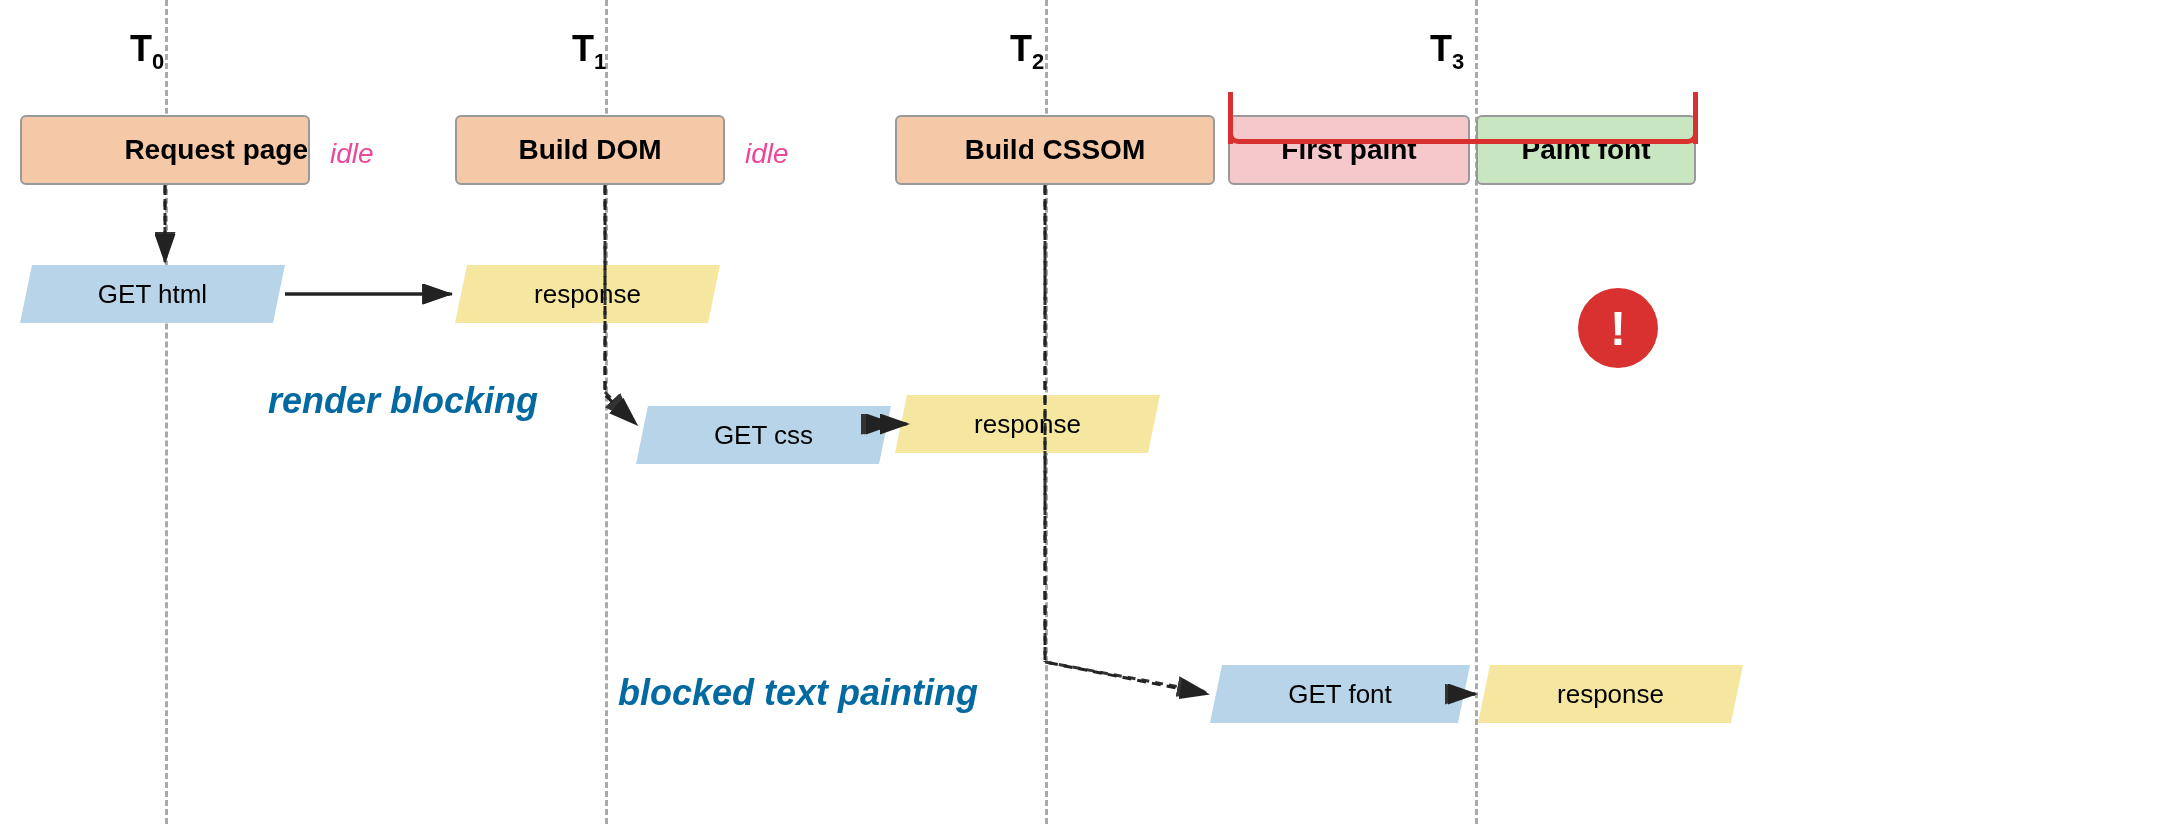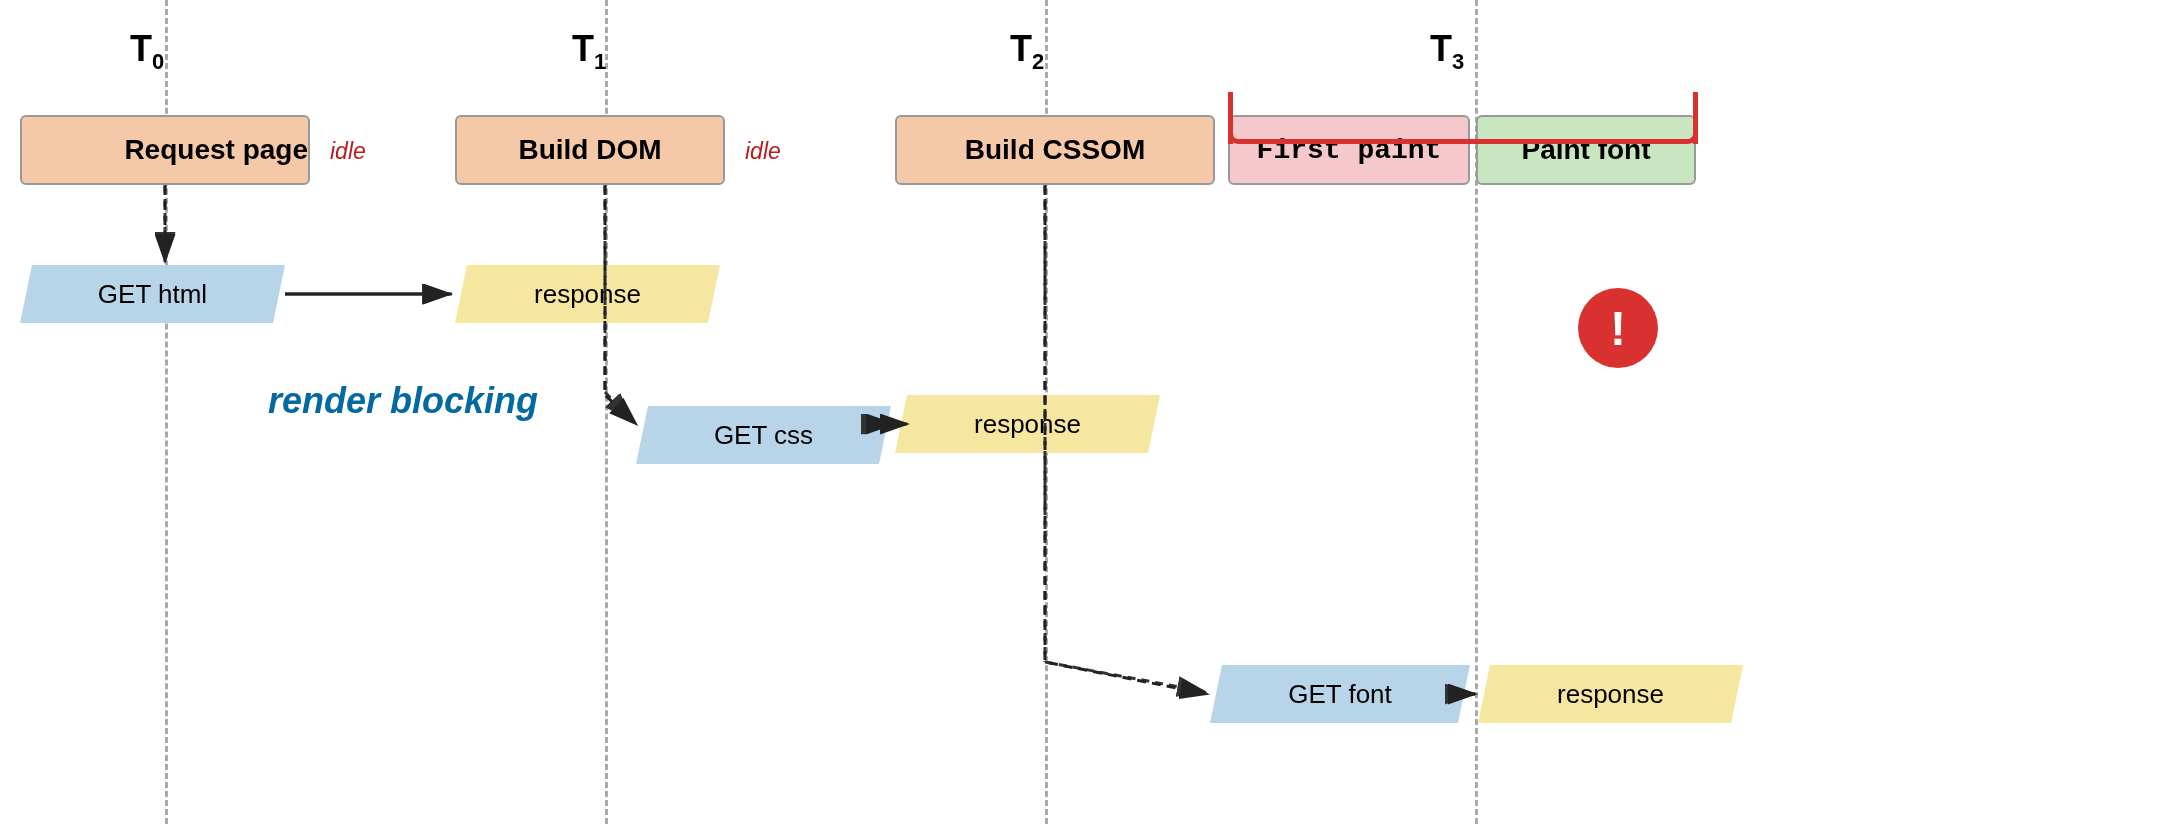--- a/index.html
+++ b/index.html
@@ -50,23 +50,23 @@
       border-radius: 6px;
     }
 
     .box-salmon { background: #f5c9a8; }
     .box-green  { background: #c8e6c0; }
     .box-pink   { background: #f5c8cc; }
 
     
     .idle-label {
       position: absolute;
-      font-size: 23px;
+      font-size: 28px;
       font-style: italic;
-      color: #b91c1c;
+      color: #ec4899;
       text-align: right;
     }
 
     
     .net-box {
       position: absolute;
       height: 58px;
       display: flex;
       align-items: center;
       justify-content: center;
@@ -128,21 +128,21 @@
 
   <div class="top-box box-salmon" style="left:20px;top:115px;width:290px;justify-content:flex-end;">
     <span>Request page</span>
   </div>
   <div class="top-box box-salmon" style="left:895px;top:115px;width:320px;">
     <span>Build CSSOM</span>
   </div>
   <div class="top-box box-salmon" style="left:455px;top:115px;width:270px;">
     <span>Build DOM</span>
   </div>
-  <div class="top-box box-pink" style="left:1228px;top:115px;width:242px;font-family:Liberation Mono, monospace;">
+  <div class="top-box box-pink" style="left:1228px;top:115px;width:242px;">
     <span>First paint</span>
   </div>
   <div class="top-box box-green" style="left:1476px;top:115px;width:220px;">
     <span>Paint font</span>
   </div>
 
   <div class="idle-label" style="left:330px;top:138px;">idle</div>
   <div class="idle-label" style="left:745px;top:138px;">idle</div>
 
   <div class="net-box net-box-blue" style="left:20px;top:265px;width:265px;">
@@ -163,20 +163,21 @@
 
   <div class="net-box net-box-blue" style="left:1210px;top:665px;width:260px;">
     <span>GET font</span>
   </div>
 
   <div class="net-box net-box-yellow" style="left:1478px;top:665px;width:265px;">
     <span>response</span>
   </div>
 
   <div class="red-italic" style="left:268px;top:380px;">render blocking</div>
+  <div class="red-italic" style="left:618px;top:672px;">blocked text painting</div>
 
   <div style="
     position:absolute;
     left:1228px;
     top:92px;
     width:470px;
     height:52px;
     border: 5px solid #d93030;
     border-top: none;
     border-radius: 0 0 10px 10px;

